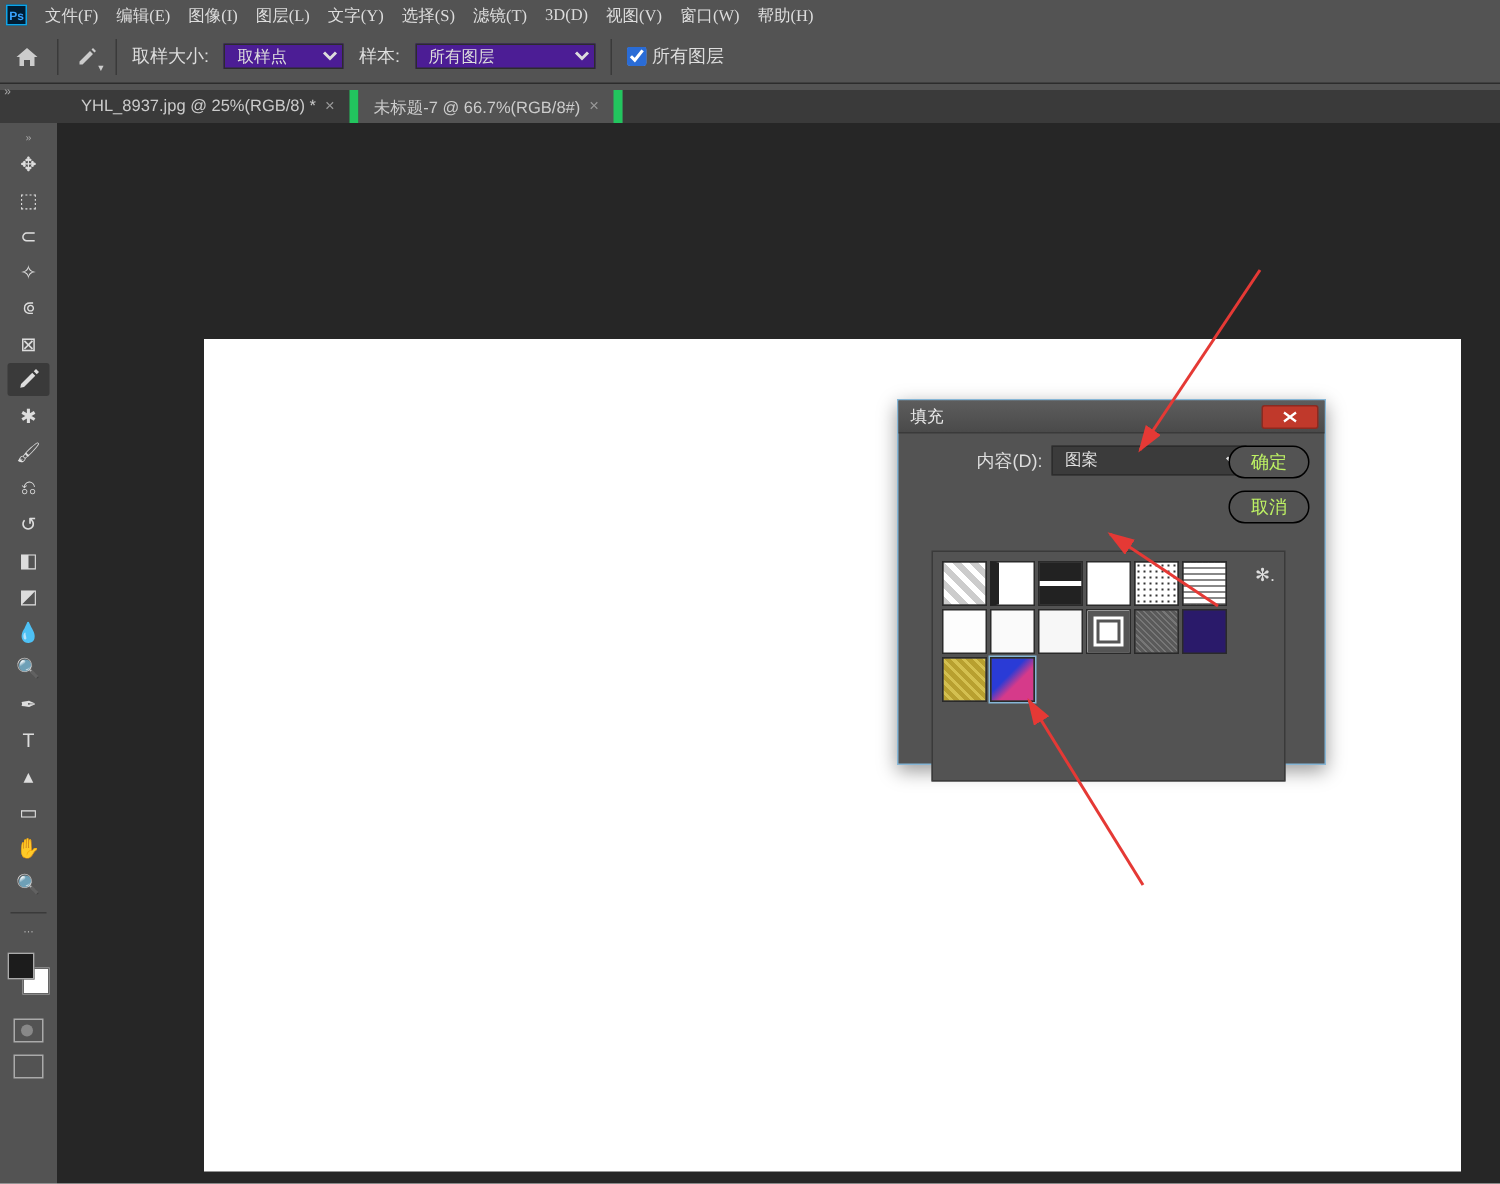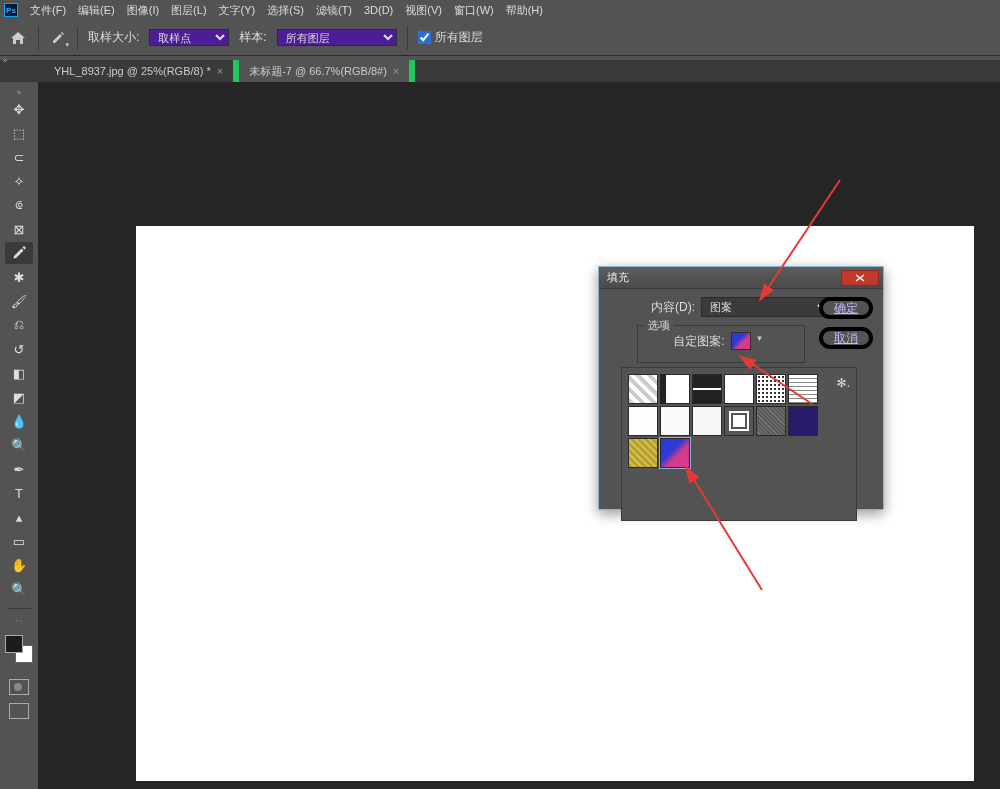--- a/index.html
+++ b/index.html
@@ -1,21 +1,21 @@
 <!DOCTYPE html>
 <html><head>
 <meta charset="utf-8">
 <style>
 * { box-sizing: border-box; margin: 0; padding: 0; font-family: "Microsoft YaHei", sans-serif; }
 body { width: 1000px; height: 789px; background: #535353; overflow: hidden; position: relative; }
 
 
 .menubar { height: 20px; background: #535353; display: flex; align-items: center; padding: 0 4px; color: #ddd; font-size: 11px; gap: 12px; }
 .menubar .ps-logo { width: 14px; height: 14px; background: #001c33; border: 1px solid #0ea5e9; display: flex; align-items: center; justify-content: center; color: #3aa3ff; font-size: 8px; font-weight: bold; }
-.menubar span { cursor: default; }
+.menubar span { cursor: default; font-family: Liberation Serif, serif; }
 
 
 .optionsbar { height: 36px; background: #535353; border-bottom: 1px solid #2c2c2c; display: flex; align-items: center; padding: 0 8px; gap: 10px; color: #ddd; font-size: 12px; }
 .home-icon { width: 20px; height: 18px; display: flex; align-items: center; justify-content: center; }
 .eyedrop-mini { width: 18px; height: 18px; display: flex; align-items: center; justify-content: center; position: relative; }
 .divider-v { width: 1px; height: 24px; background: #3a3a3a; }
 .opt-select { background: #4c1d95; border: 1px solid #2c2c2c; color: #ddd; font-size: 11px; height: 17px; padding: 0 4px; min-width: 80px; }
 .opt-label { font-size: 12px; }
 .checkbox-wrap { display: flex; align-items: center; gap: 4px; }
 .checkbox-wrap input { width: 13px; height: 13px; accent-color: #2a6cd6; }
@@ -48,21 +48,21 @@
 
 .dialog { position: absolute; left: 598px; top: 266px; width: 286px; background: #535353; border: 1px solid #86b6d6; box-shadow: 0 4px 12px rgba(0,0,0,.4); }
 .dlg-titlebar { height: 22px; background: linear-gradient(#5d5d5d,#4a4a4a); display: flex; align-items: center; justify-content: space-between; padding: 0 4px 0 8px; border-bottom: 1px solid #3a3a3a; }
 .dlg-title { color: #eee; font-size: 11px; }
 .dlg-close { width: 38px; height: 16px; background: #c0392b; border: 1px solid #8b2a20; border-radius: 2px; color: #fff; font-size: 9px; display: flex; align-items: center; justify-content: center; }
 .dlg-body { padding: 8px; position: relative; min-height: 220px; }
 .dlg-row { display: flex; align-items: center; gap: 6px; margin-bottom: 6px; }
 .dlg-lbl { color: #ddd; font-size: 12px; text-align: right; }
 .dlg-select { background: #3b3b3b; border: 1px solid #2c2c2c; color: #ddd; font-size: 11px; height: 20px; padding: 0 4px; flex: 0 0 130px; }
 .dlg-buttons { position: absolute; right: 10px; top: 8px; display: flex; flex-direction: column; gap: 8px; }
-.dlg-btn { width: 54px; height: 22px; border: 4px solid #000000; border-radius: 11px; background: #535353; color: #c4b5fd; font-size: 12px; display: flex; align-items: center; justify-content: center; text-decoration: underline; }
+.dlg-btn { width: 54px; height: 22px; border: 1px solid #000000; border-radius: 11px; background: #535353; color: #bef264; font-size: 12px; display: flex; align-items: center; justify-content: center; }
 .options-group { border: 1px solid #3a3a3a; margin: 8px 70px 0 30px; padding: 6px 6px 6px 6px; position: relative; }
 .options-legend { position: absolute; top: -8px; left: 6px; background: #535353; color: #ddd; font-size: 11px; padding: 0 4px; }
 .pattern-thumb-sel { width: 20px; height: 18px; border: 1px solid #2c2c2c; background: linear-gradient(135deg,#2a3bd6 40%,#d63a8a 60%); position: relative; }
 .pattern-thumb-sel::after { content: '▾'; position: absolute; right: -12px; top: 0; color: #ccc; font-size: 9px; }
 
 .pattern-panel { position: absolute; left: 22px; top: 78px; width: 236px; height: 154px; background: #535353; border: 1px solid #3a3a3a; padding: 6px; }
 .pattern-grid { display: flex; flex-wrap: wrap; gap: 2px; width: 200px; }
 .pat { width: 30px; height: 30px; border: 1px solid #2a2a2a; }
 .pat.sel { outline: 1px solid #86b6d6; }
 .gear-btn { position: absolute; right: 6px; top: 8px; color: #ddd; font-size: 12px; }
@@ -180,28 +180,20 @@
   </div>
   <div class="dlg-body">
     <div class="dlg-row" style="margin-left:44px;width:200px">
       <span class="dlg-lbl">内容(D):</span>
       <select class="dlg-select"><option>图案</option></select>
     </div>
     <div class="dlg-buttons">
       <div class="dlg-btn">确定</div>
       <div class="dlg-btn">取消</div>
     </div>
-    <div class="options-group">
-      <span class="options-legend">选项</span>
-      <div class="dlg-row" style="justify-content:center">
-        <span class="dlg-lbl">自定图案:</span>
-        <div class="pattern-thumb-sel"></div>
-        <span style="width:12px"></span>
-      </div>
-    </div>
 
     <div class="pattern-panel">
       <div class="pattern-grid" id="pattern-grid">
           <div class="pat" style="background:repeating-linear-gradient(45deg,#ccc 0 4px,#fff 4px 8px)"></div>
           <div class="pat" style="background:#fff;border-left:6px solid #222"></div>
           <div class="pat" style="background:linear-gradient(#222 45%,#fff 45% 55%,#222 55%)"></div>
           <div class="pat" style="background:#fff"></div>
           <div class="pat" style="background:radial-gradient(#333 1px,#fff 1px);background-size:4px 4px"></div>
           <div class="pat" style="background:repeating-linear-gradient(0deg,#888 0 1px,#fff 1px 4px),repeating-linear-gradient(90deg,#888 0 1px,transparent 1px 4px)"></div>
           <div class="pat" style="background:#fdfdfd"></div>

